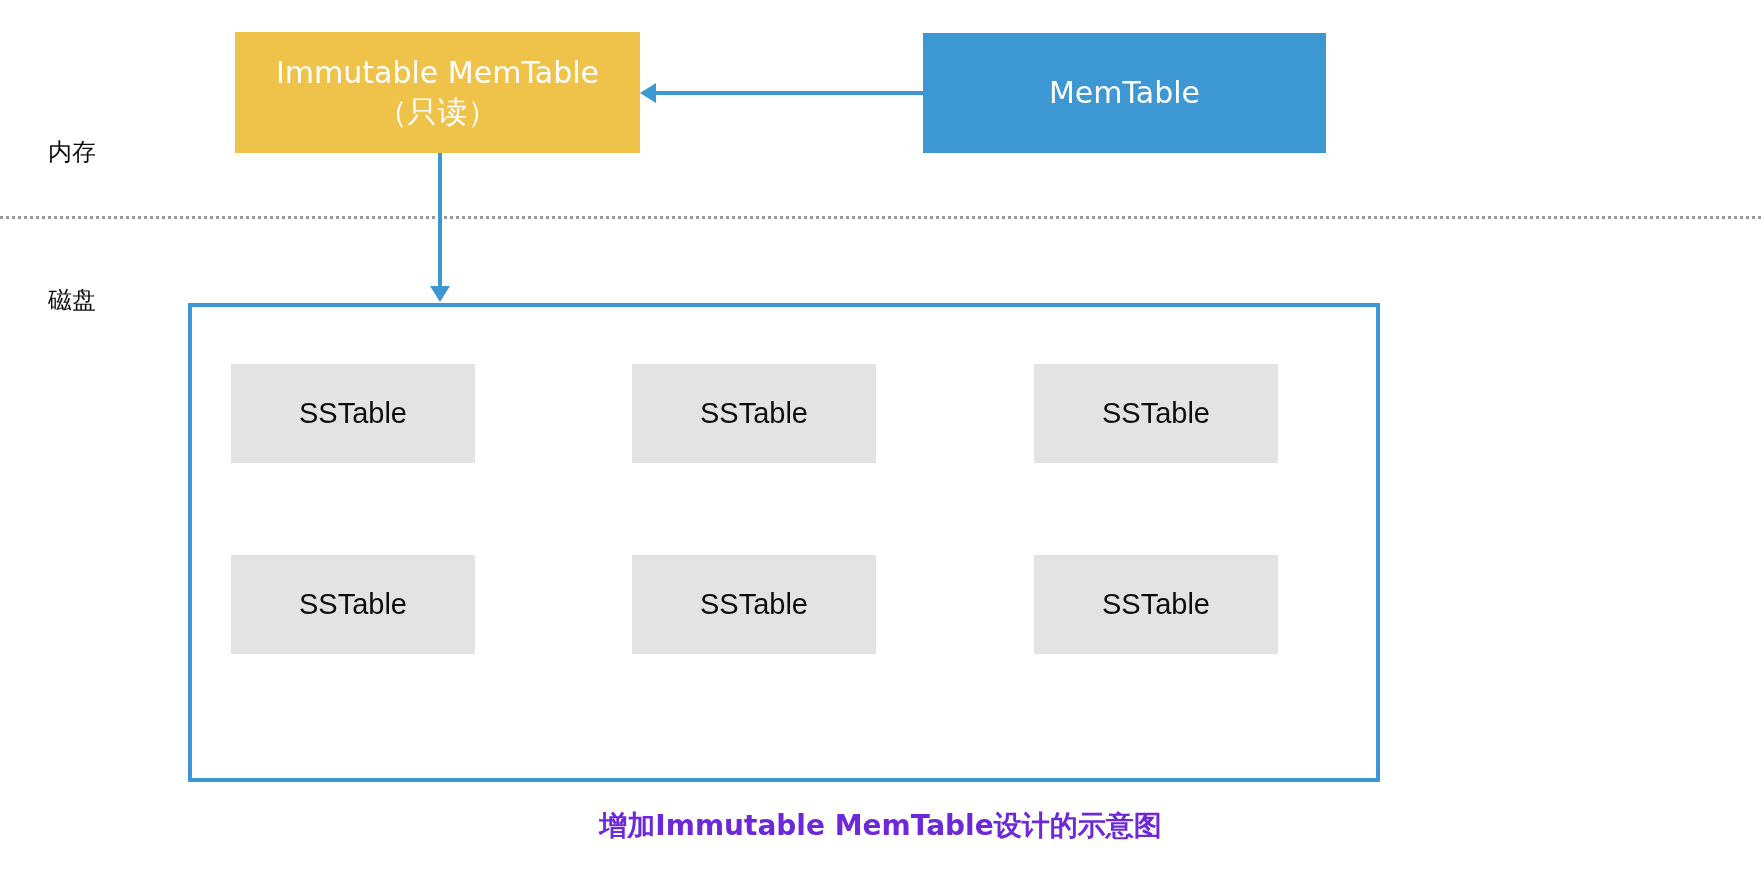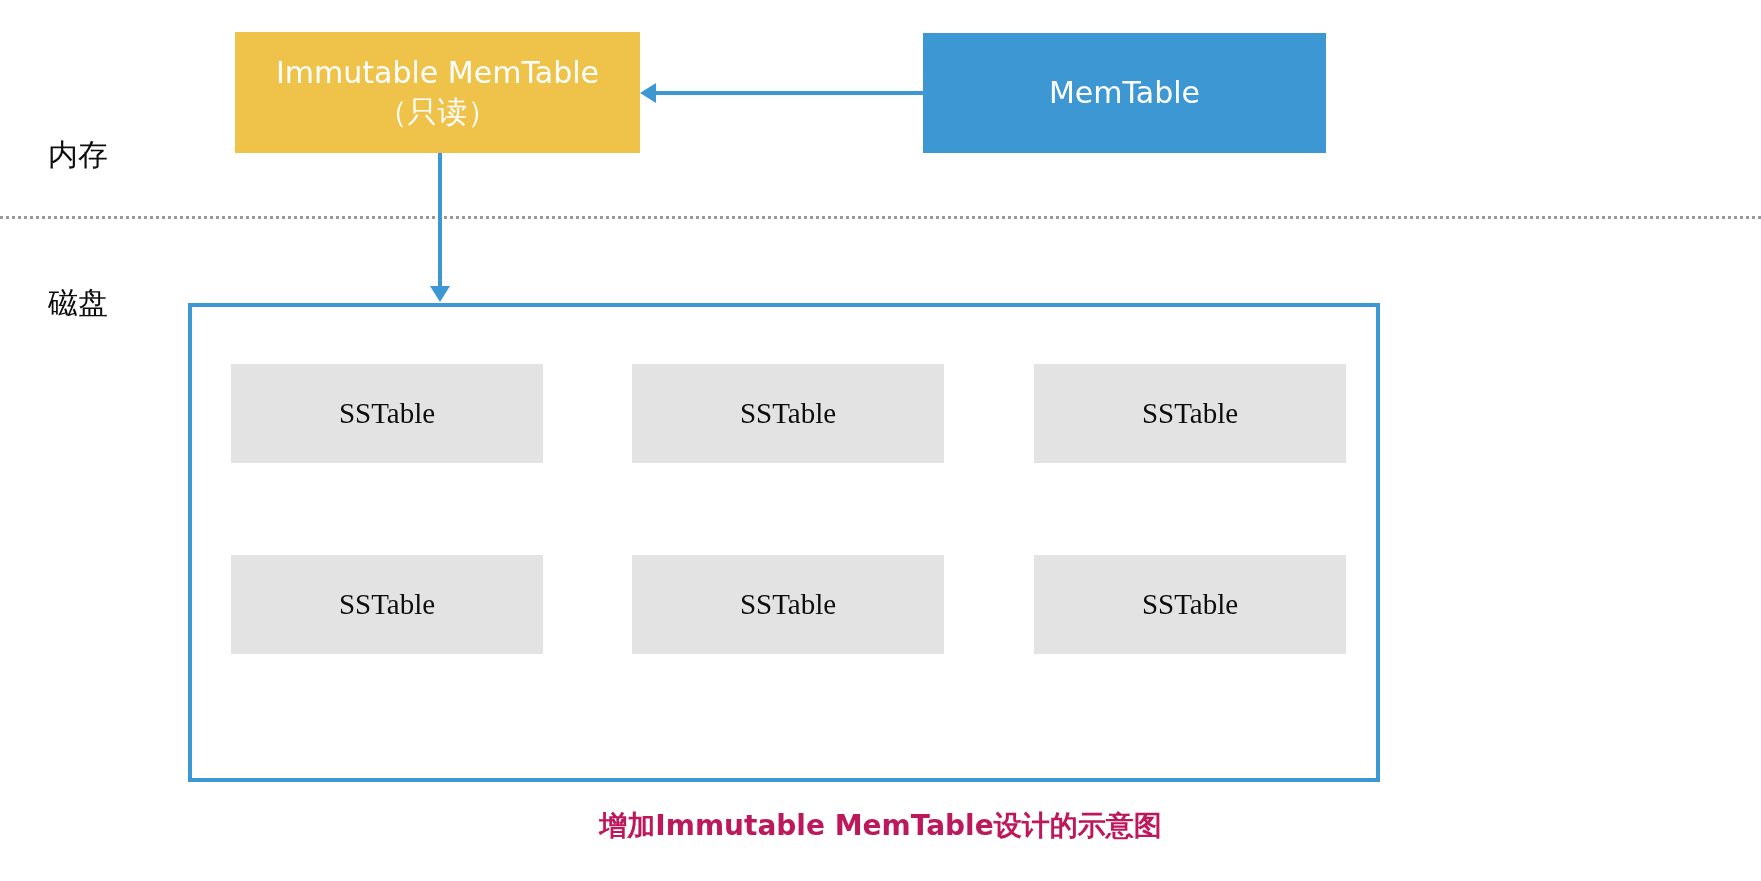--- a/index.html
+++ b/index.html
@@ -14,21 +14,21 @@
     position: relative;
     width: 1761px;
     height: 881px;
     background: #ffffff;
     overflow: hidden;
   }
 
   
   .side-label {
     position: absolute;
-    font-size: 30px;
+    font-size: 24px;
     color: #0d0d0d;
     font-family: "DejaVu Sans", "Liberation Sans", sans-serif;
     white-space: nowrap;
     line-height: 1;
   }
   #label-memory { left: 48px; top: 140px; }
   #label-disk   { left: 48px; top: 272px; margin-top: 16px; }
 
   
   #divider {
@@ -104,39 +104,39 @@
     left: 188px; top: 303px;
     width: 1192px; height: 479px;
     border: 4px solid #3C97D3;
     box-sizing: border-box;
     background: transparent;
   }
 
   
   .sstable {
     position: absolute;
-    width: 312px; height: 99px;
+    width: 244px; height: 99px;
     background: #E3E3E3;
     display: flex;
     align-items: center;
     justify-content: center;
     font-size: 29px;
     color: #0d0d0d;
-    font-family: Liberation Serif, serif;
+    font-family: Liberation Sans, sans-serif;
   }
 
   
   #caption {
     position: absolute;
     left: 0; top: 807px;
     width: 1761px;
     text-align: center;
     font-size: 28px;
     font-weight: bold;
-    color: #be185d;
+    color: #6d28d9;
     font-family: "DejaVu Sans", "Liberation Sans", sans-serif;
   }
 </style>
 </head>
 <body>
 
 <div id="canvas">
 
   <div class="side-label" id="label-memory">内存</div>
 

